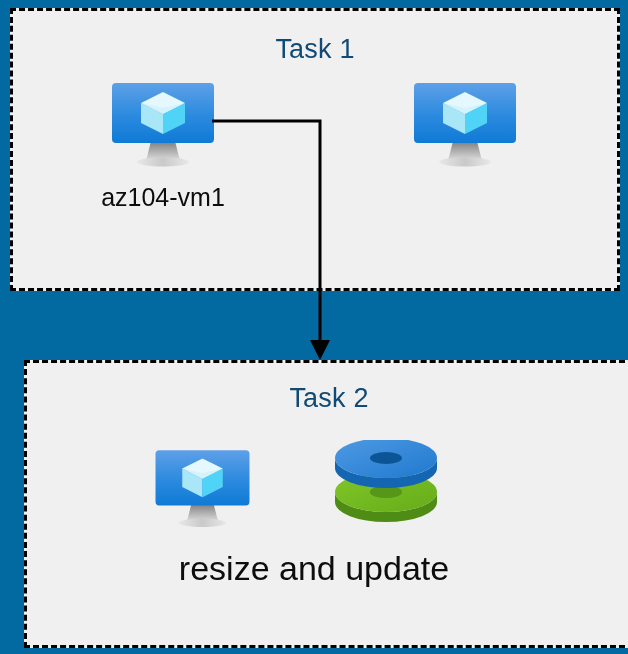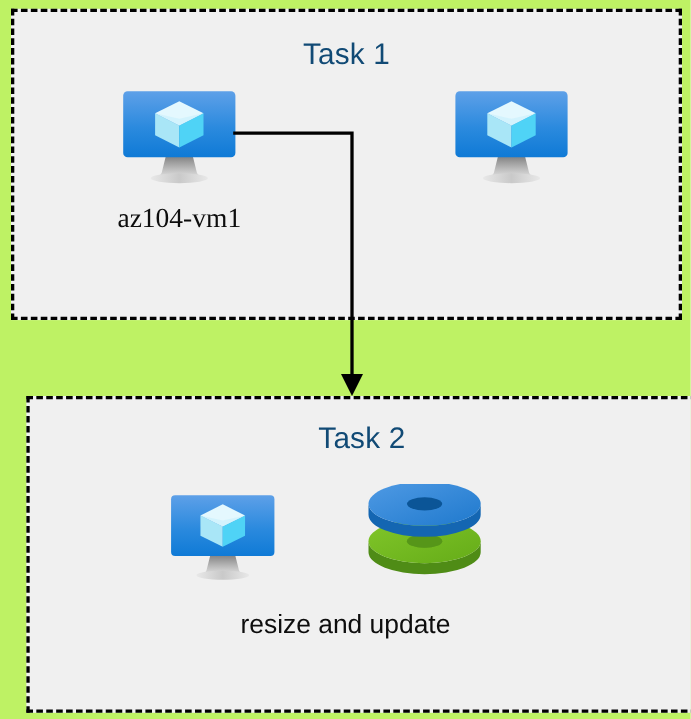--- a/index.html
+++ b/index.html
@@ -14,21 +14,21 @@
     overflow: hidden;
     font-family: "Liberation Sans", sans-serif;
     -webkit-font-smoothing: antialiased;
   }
 
   #canvas {
     position: absolute;
     left: 0; top: 0;
     width: 628px;
     height: 654px;
-    background: #bef264;
+    background: #0369a1;
   }
 
   
   .task-box {
     position: absolute;
     background: #f0f0f0;
     box-sizing: border-box;
     border: 3px dashed #000000;
   }
   #task1-box { left: 10px;  top: 8px;   width: 610px; height: 283px; }
@@ -54,39 +54,39 @@
   }
   .node-label {
     font-size: 25px;
     line-height: 31px;
     color: #0d0d0d;
     white-space: nowrap;
   }
 
   #vm1-node { left: 38px;  top: 78px; width: 250px; }
   #vm2-node { left: 340px; top: 78px; width: 250px; }
-  #vm1-label, #vm2-label { margin-top: 10px; font-family: Liberation Serif, serif; }
+  #vm1-label, #vm2-label { margin-top: 10px; }
 
   #task2-icons {
     position: absolute;
     left: 140px;
     top: 440px;
     width: 330px;
     height: 95px;
   }
   #task2-vm-icon  { position: absolute; left: 10px;  top: 2px; }
   #task2-disk-icon{ position: absolute; left: 190px; top: 0px; }
 
   #task2-label {
     position: absolute;
     left: 0;
     top: 552px;
     width: 628px;
     text-align: center;
-    font-size: 24px;
+    font-size: 34px;
     line-height: 32px;
     color: #0d0d0d;
     white-space: nowrap;
   }
 
   .icon-wrap {
     display: block;
     margin: 0 auto;
   }
 

